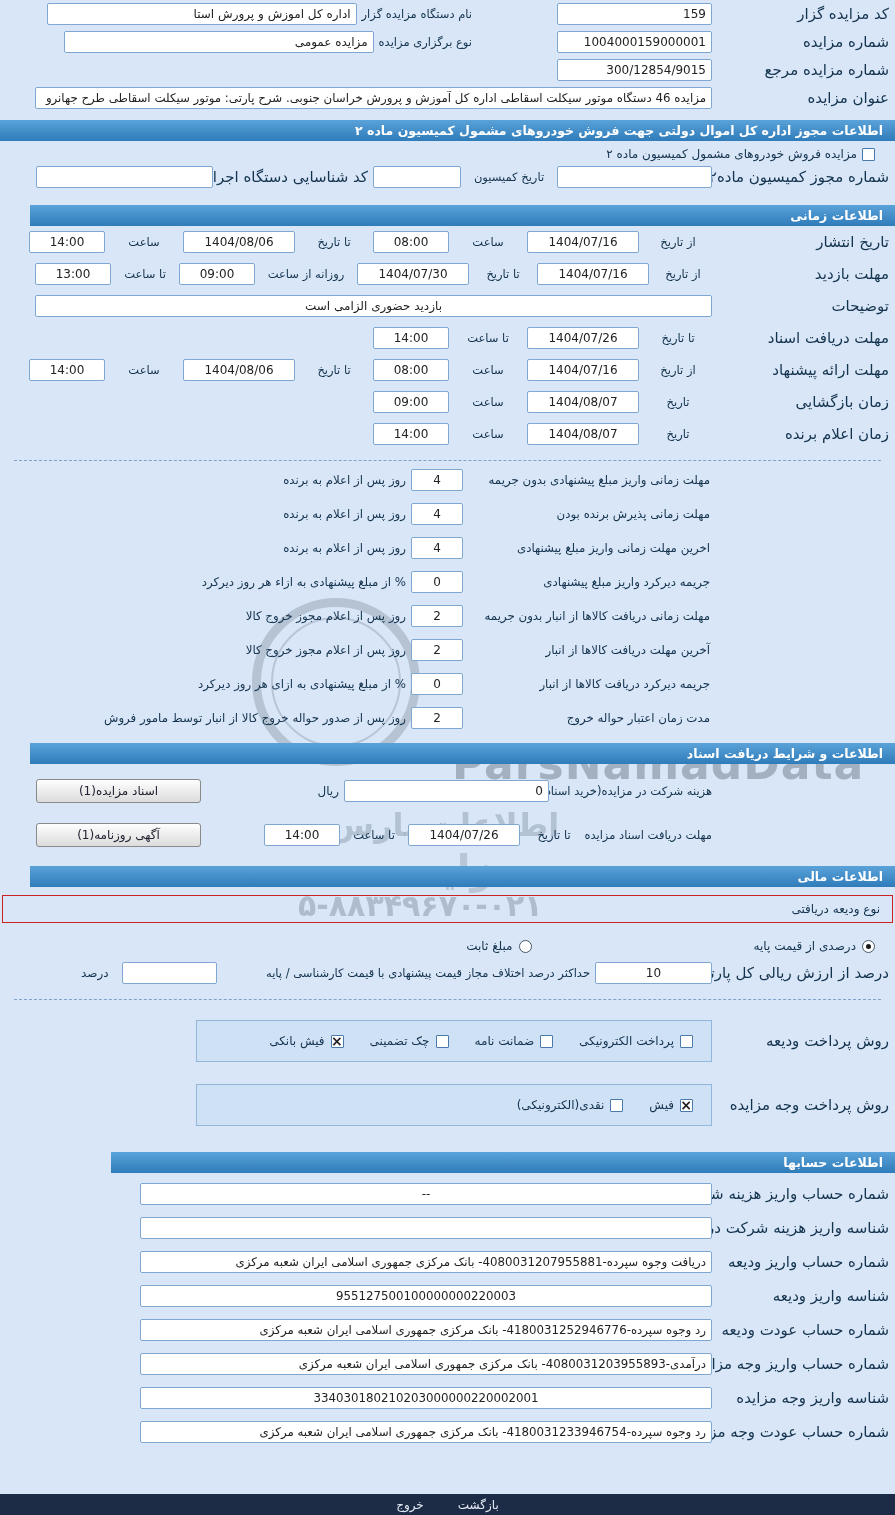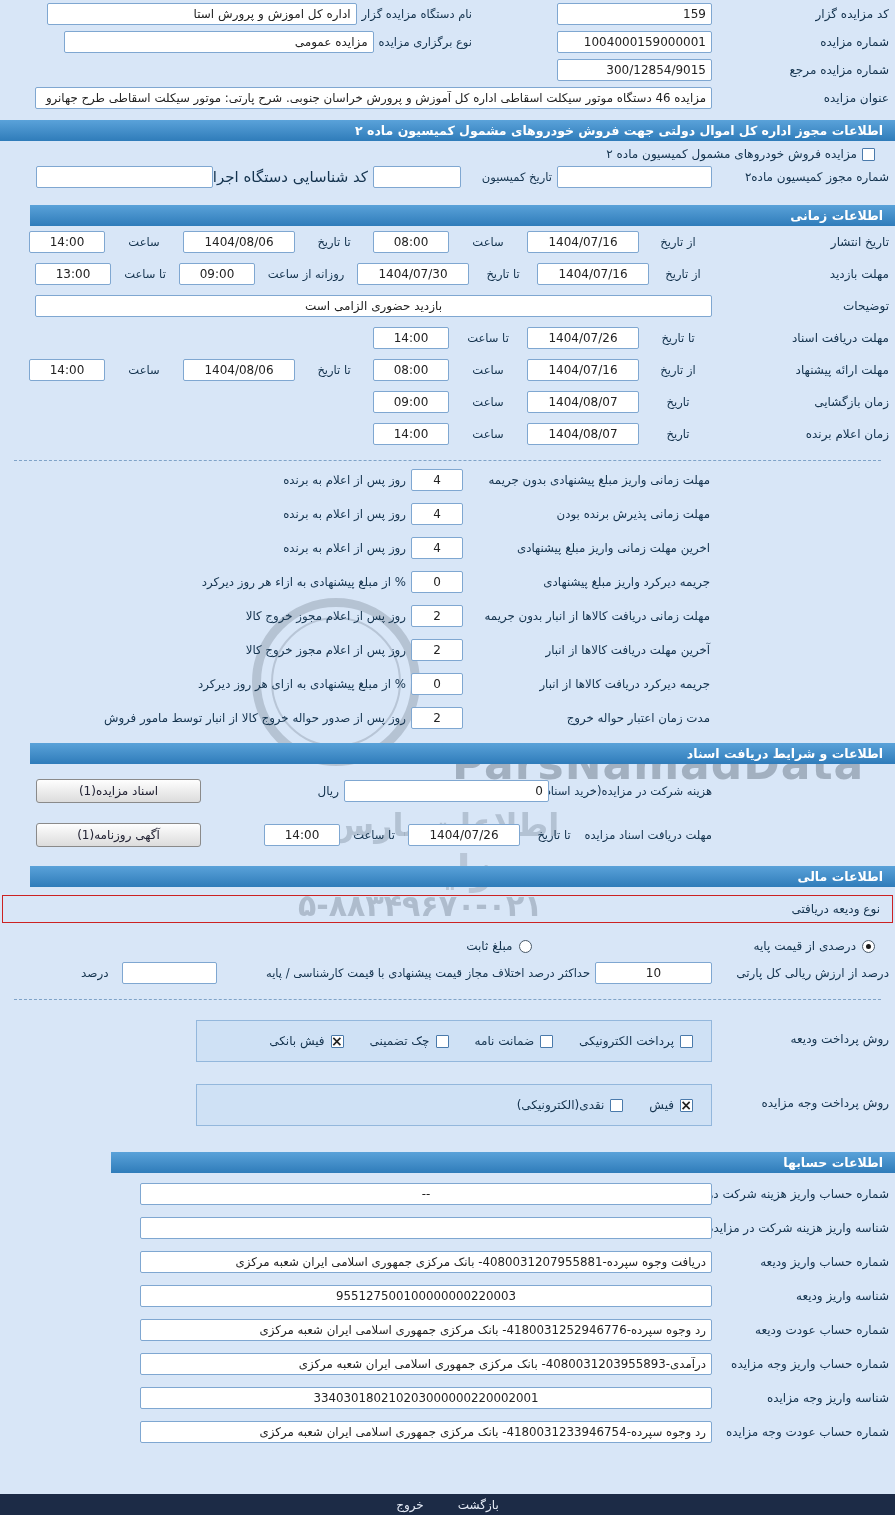--- a/index.html
+++ b/index.html
@@ -7,21 +7,21 @@
   body{
     background:#d8e6f7;
     font-family:"DejaVu Sans",sans-serif;
     font-size:12px;
     color:#14334e;
     direction:rtl;
     position:relative;
     overflow:hidden;
   }
   .row{display:flex;align-items:center;gap:5px;padding:3px 6px;position:relative;z-index:2}
-  .lblcol{flex:none;width:172px;text-align:right;padding-left:4px;font-size:12px;white-space:nowrap}
+  .lblcol{flex:none;width:172px;text-align:right;padding-left:4px;font-size:15px;white-space:nowrap}
   .sub{flex:none;width:68px;text-align:center;font-size:11.5px;white-space:nowrap}
   .sub.s{width:58px}
   .sub.w{width:92px}
   .inp{flex:none;height:22px;background:#fff;border:1px solid #7fa7d1;border-radius:2px;
        font-family:"DejaVu Sans",sans-serif;font-size:12px;color:#222;padding:0 5px;text-align:right}
   .inp.c{text-align:center}
   .date{width:112px}
   .time{width:76px}
   .sec{height:21px;line-height:21px;background:linear-gradient(180deg,#5aa2d9 0%,#2f7cba 100%);
        color:#fff;font-weight:bold;font-size:12.5px;padding:0 12px;margin-top:8px;position:relative;z-index:2}
@@ -99,21 +99,21 @@
 </div>
 
 <div class="sec">اطلاعات مجوز اداره کل اموال دولتی جهت فروش خودروهای مشمول کمیسیون ماده ۲</div>
 <div class="row" style="padding:6px 20px 2px 6px">
   <span class="cb"></span>
   <span>مزایده فروش خودروهای مشمول کمیسیون ماده ۲</span>
 </div>
 <div class="row">
   <span class="lblcol">شماره مجوز کمیسیون ماده۲</span>
   <input class="inp" style="width: 155px;">
-  <span style="flex:none;width:86px;text-align:right;font-size:11.5px;white-space:nowrap">تاریخ کمیسیون</span>
+  <span style="flex:none;width:86px;text-align:center;font-size:11.5px;white-space:nowrap">تاریخ کمیسیون</span>
   <input class="inp" style="width: 88px;">
   <span style="flex:none;width:150px;text-align:left;font-size:15px;white-space:nowrap">کد شناسایی دستگاه اجرایی</span>
   <input class="inp" style="width: 177px;">
 </div>
 
 <div class="sec m1" style="margin-top:14px">اطلاعات زمانی</div>
 
 <div class="row" style="padding:5px 6px">
   <span class="lblcol">تاریخ انتشار</span>
   <span class="sub">از تاریخ</span>

